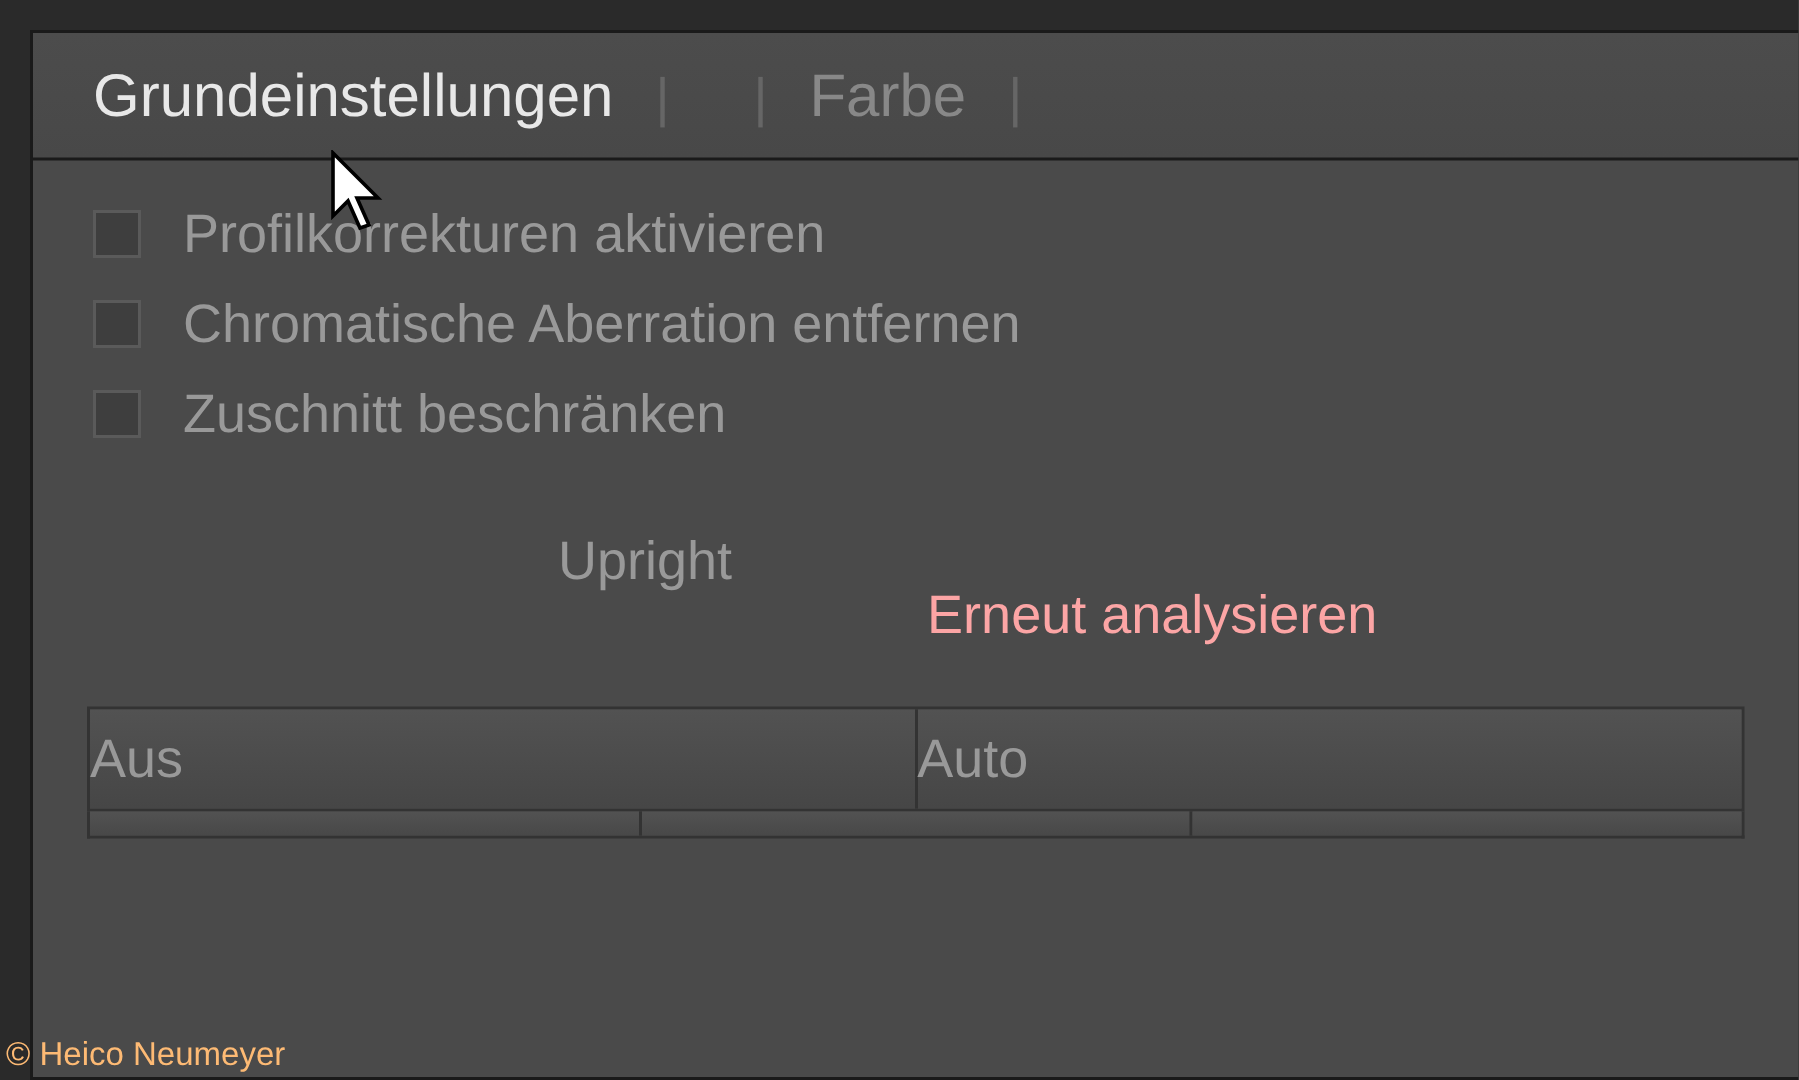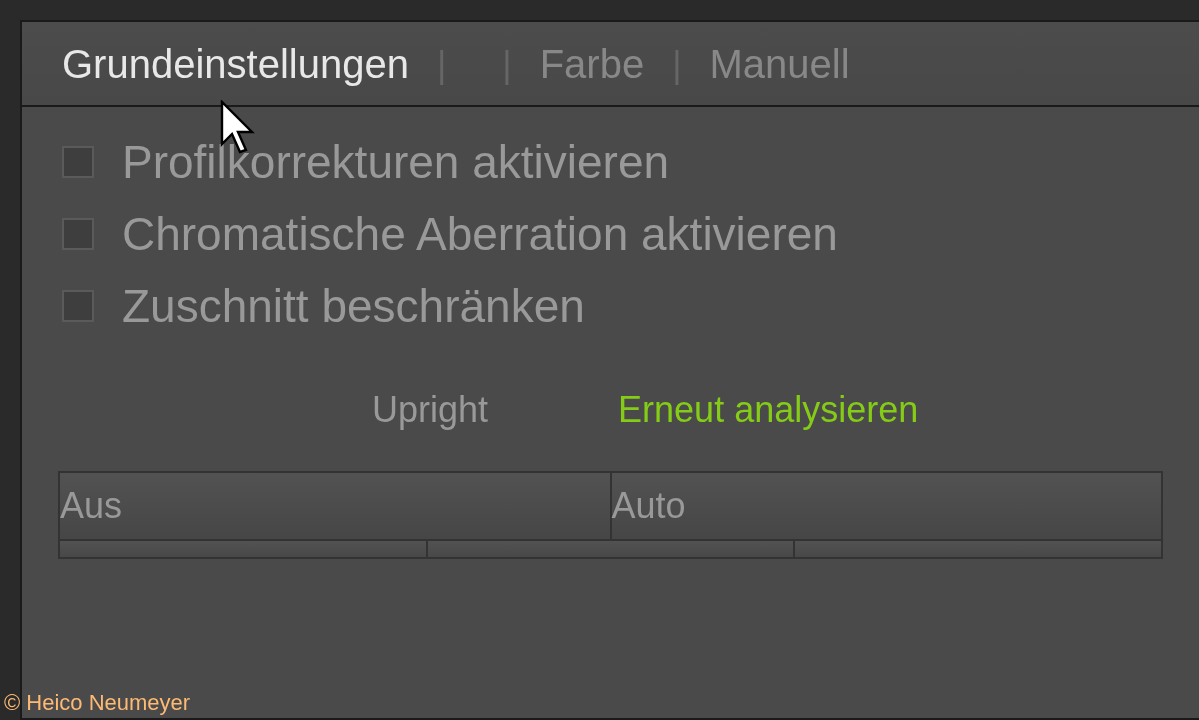--- a/index.html
+++ b/index.html
@@ -59,39 +59,40 @@
     .checkbox {
       width: 32px;
       height: 32px;
       border: 2px solid #5a5a5a;
       background: #3e3e3e;
       margin-right: 28px;
       cursor: pointer;
       flex-shrink: 0;
     }
     .checkbox-label {
-      font-size: 46px;
+      font-size: 36px;
       color: #999;
       cursor: pointer;
     }
     .upright-section {
       padding: 20px 40px 10px 40px;
       display: flex;
       align-items: flex-start;
     }
     .upright-label {
       font-size: 36px;
       color: #999;
       margin-left: 310px;
     }
     .upright-button {
       font-size: 36px;
-      color: #84cc16;
+      color: #fca5a5;
       margin-left: 130px;
       cursor: pointer;
+      margin-top: 36px;
     }
     .button-group {
       display: flex;
       margin: 30px 36px 0 36px;
       border: 2px solid #333;
     }
     .mode-button {
       flex: 1;
       padding: 12px 0;
       font-size: 36px;
@@ -137,31 +138,30 @@
 </head>
 <body>
 
 <div class="panel">
   <div class="tabs">
     <span class="tab active">Grundeinstellungen</span>
     <span class="tab-divider">|</span>
     <span class="tab-divider">|</span>
     <span class="tab">Farbe</span>
     <span class="tab-divider">|</span>
-    <span class="tab">Manuell</span>
   </div>
 
   <div class="checkboxes">
     <div class="checkbox-row">
       <div class="checkbox"></div>
       <span class="checkbox-label">Profilkorrekturen aktivieren</span>
     </div>
     <div class="checkbox-row">
       <div class="checkbox"></div>
-      <span class="checkbox-label">Chromatische Aberration aktivieren</span>
+      <span class="checkbox-label">Chromatische Aberration entfernen</span>
     </div>
     <div class="checkbox-row">
       <div class="checkbox"></div>
       <span class="checkbox-label">Zuschnitt beschränken</span>
     </div>
   </div>
 
   <div class="upright-section">
     <span class="upright-label">Upright</span>
     <span class="upright-button">Erneut analysieren</span>

